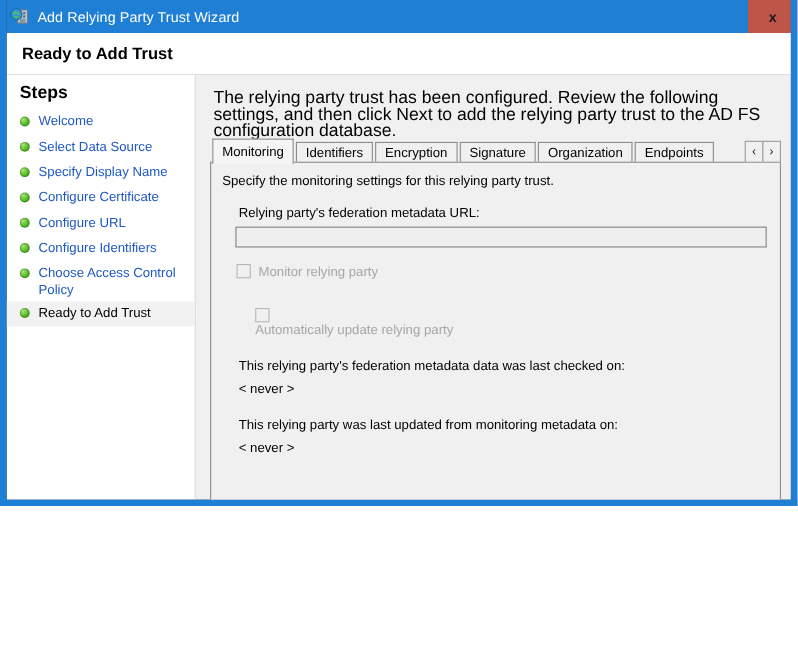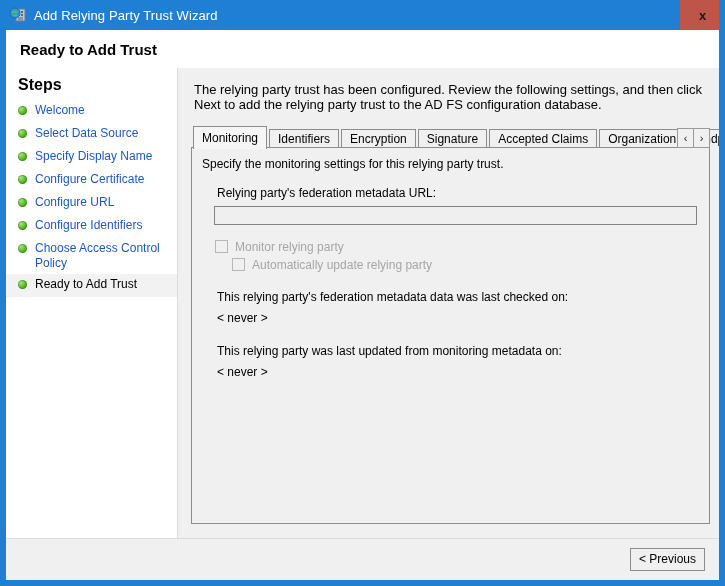--- a/index.html
+++ b/index.html
@@ -11,21 +11,21 @@
   body {
     font-family: "Liberation Sans", sans-serif;
     font-size: 12px;
     color: #000000;
     -webkit-font-smoothing: none;
   }
 
   .window {
     position: relative;
     width: 725px;
-    height: 586px;
+    height: 460px;
     box-sizing: border-box;
     background: #404040;
     border-left: 6px solid #1f7fd4;
     border-right: 6px solid #1f7fd4;
     border-bottom: 6px solid #1f7fd4;
     overflow: hidden;
   }
 
   
   .titlebar {
@@ -148,21 +148,21 @@
   .content {
     position: absolute;
     left: 172px;
     top: 0;
     width: 541px;
     height: 512px;
     background: #f0f0f0;
     box-sizing: border-box;
   }
   .intro-text {
-    font-size: 13px;
+    font-size: 16px;
     line-height: 15px;
     color: #000000;
     padding: 14px 16px 0 16px;
   }
 
   
   .tabcontrol {
     position: absolute;
     left: 13px;
     top: 57px;
@@ -242,21 +242,21 @@
     height: 19px;
     background: #efefef;
     border: 1px solid #828282;
     box-sizing: border-box;
   }
   .check-row {
     display: flex;
     margin-top: 15px;
     padding-left: 23px;
   }
-  .check-row.indent { padding-left: 40px; margin-top: 4px; }
+  .check-row.indent { padding-left: 40px; margin-top: 26px; flex-direction: column; }
   .checkbox {
     width: 13px;
     height: 13px;
     background: #f0f0f0;
     border: 1px solid #b6b6b6;
     margin-right: 7px;
     flex: none;
     box-sizing: border-box;
   }
   .check-label {
@@ -371,21 +371,20 @@
 
     <div class="content">
       <div class="intro-text">The relying party trust has been configured. Review the following settings, and then click Next to add the relying party trust to the AD FS configuration database.</div>
 
       <div class="tabcontrol">
         <div class="tabstrip">
           <div class="tab selected">Monitoring</div>
           <div class="tab">Identifiers</div>
           <div class="tab">Encryption</div>
           <div class="tab">Signature</div>
-          <div class="tab">Accepted Claims</div>
           <div class="tab">Organization</div>
           <div class="tab">Endpoints</div>
 
           <div class="tab-scrollers">
             <div class="tab-scroll-btn">‹</div>
             <div class="tab-scroll-btn">›</div>
           </div>
         </div>
 
         <div class="tabpage">

